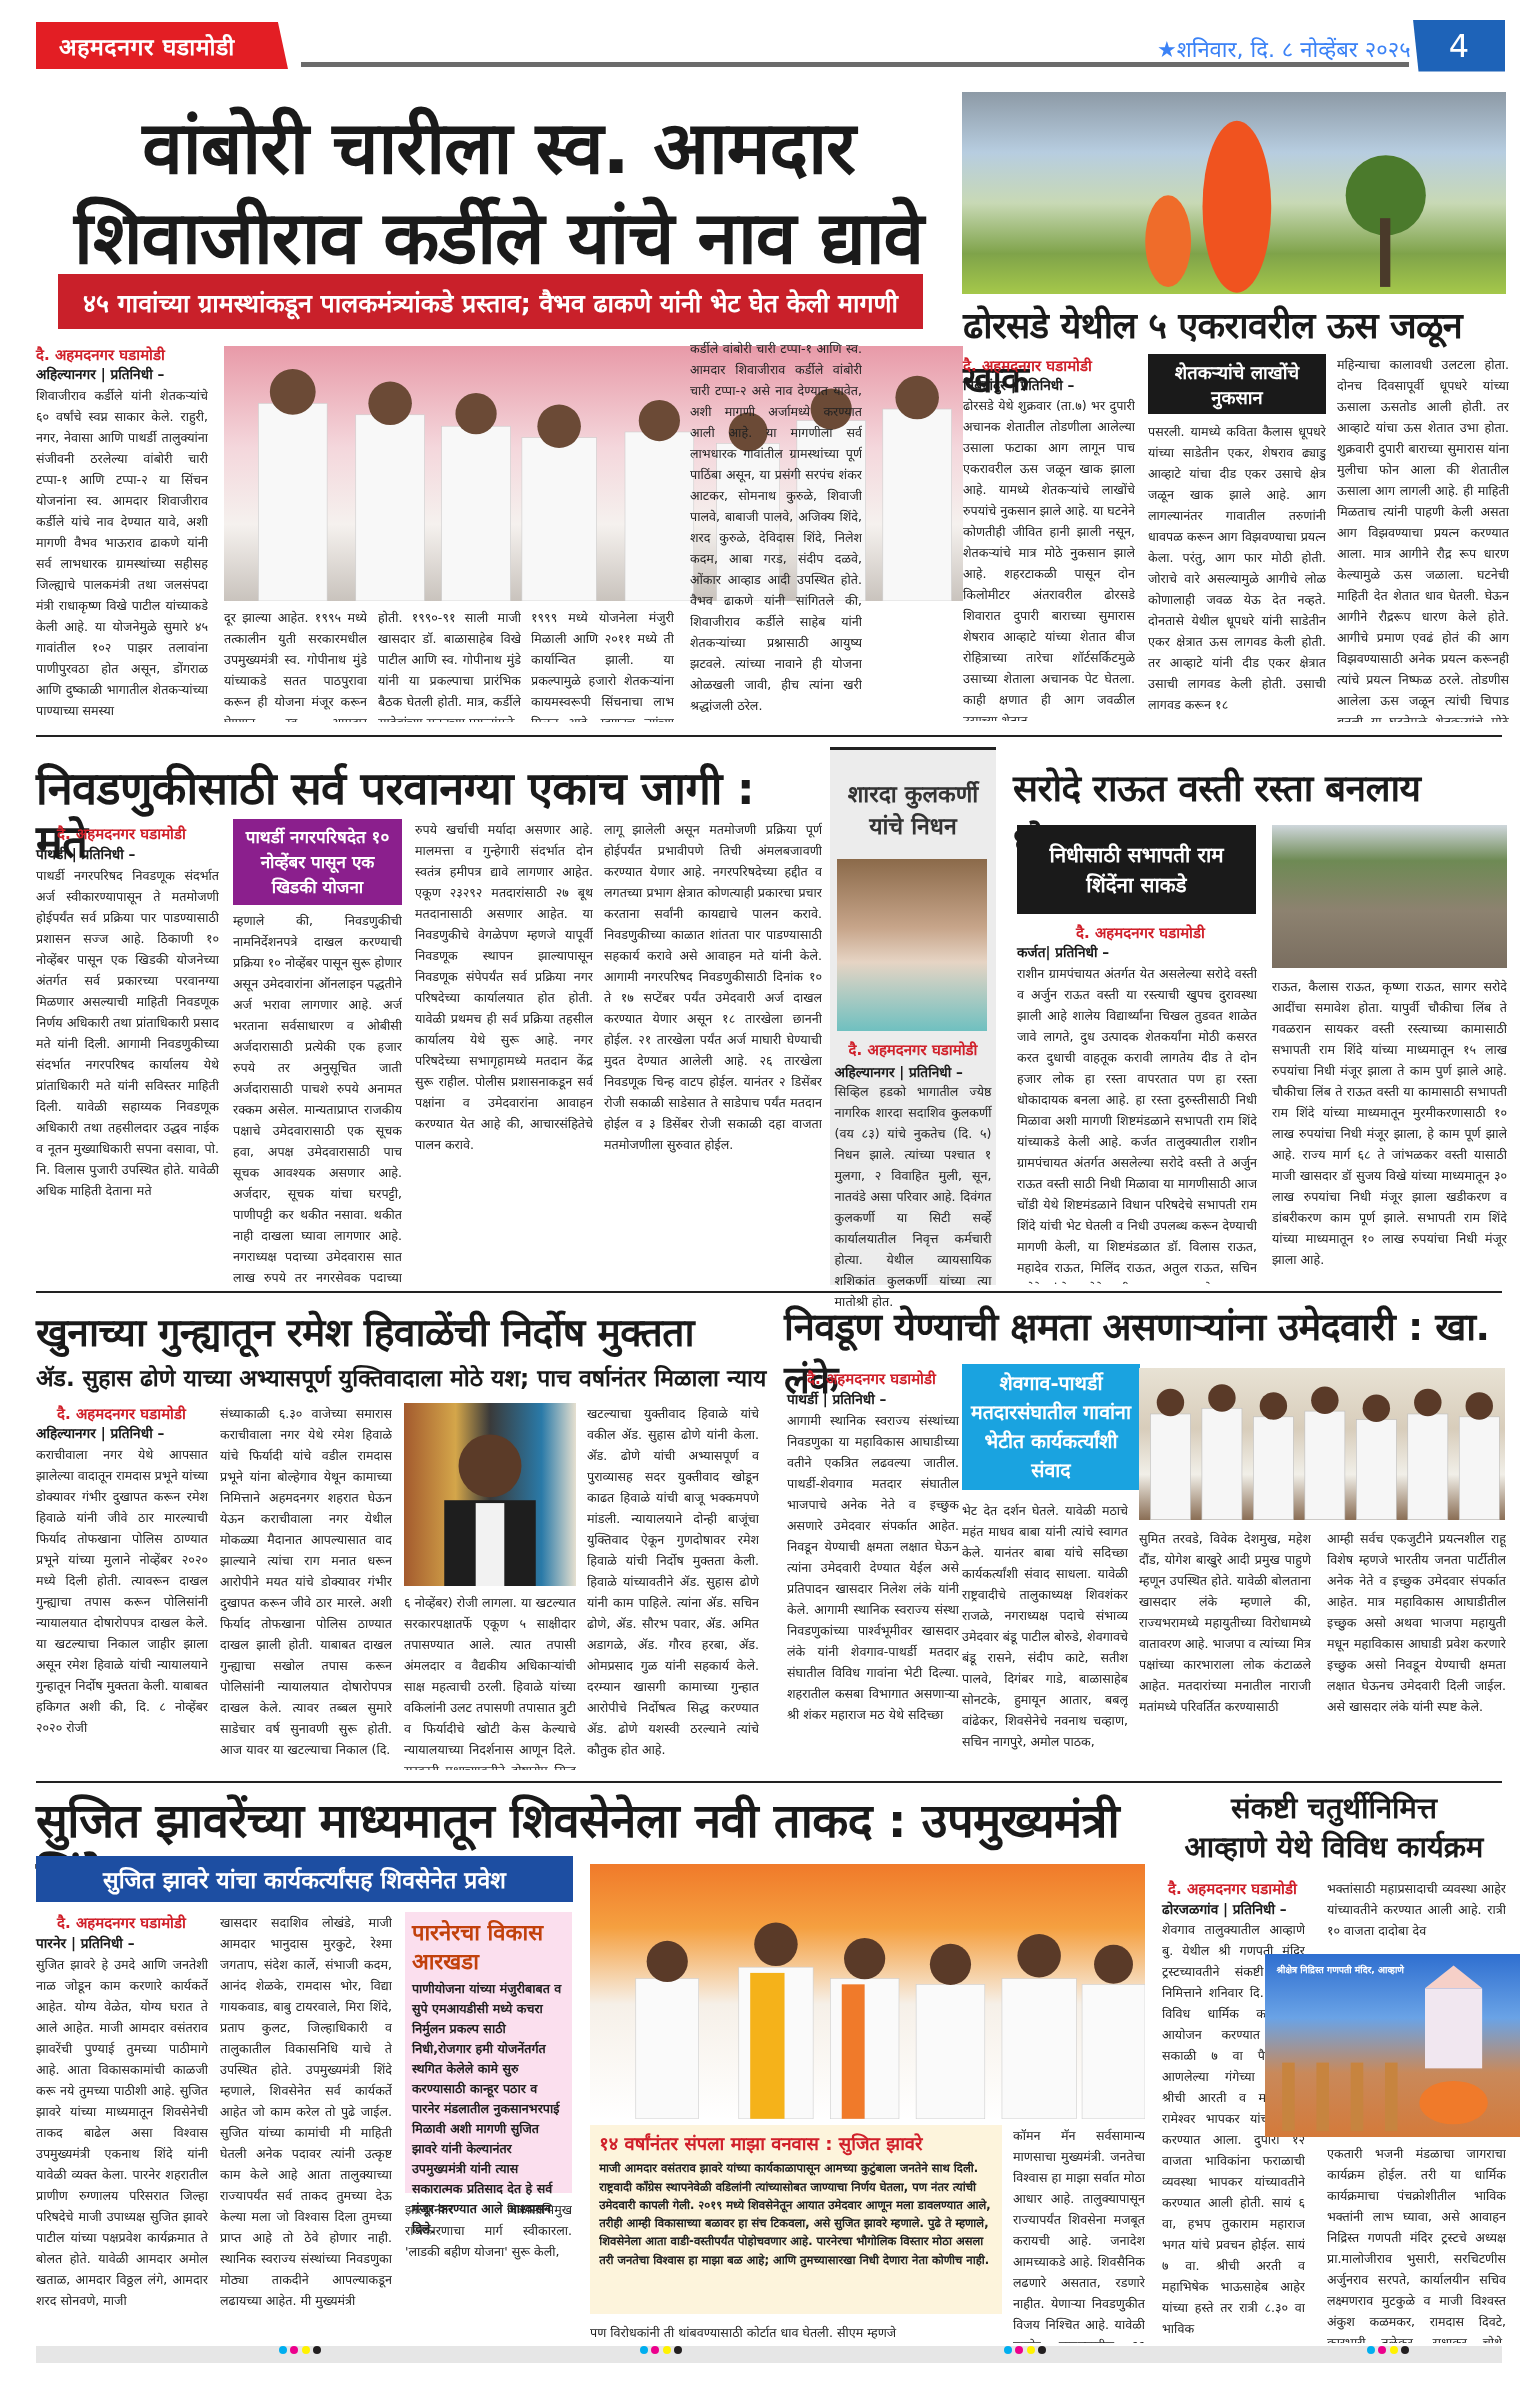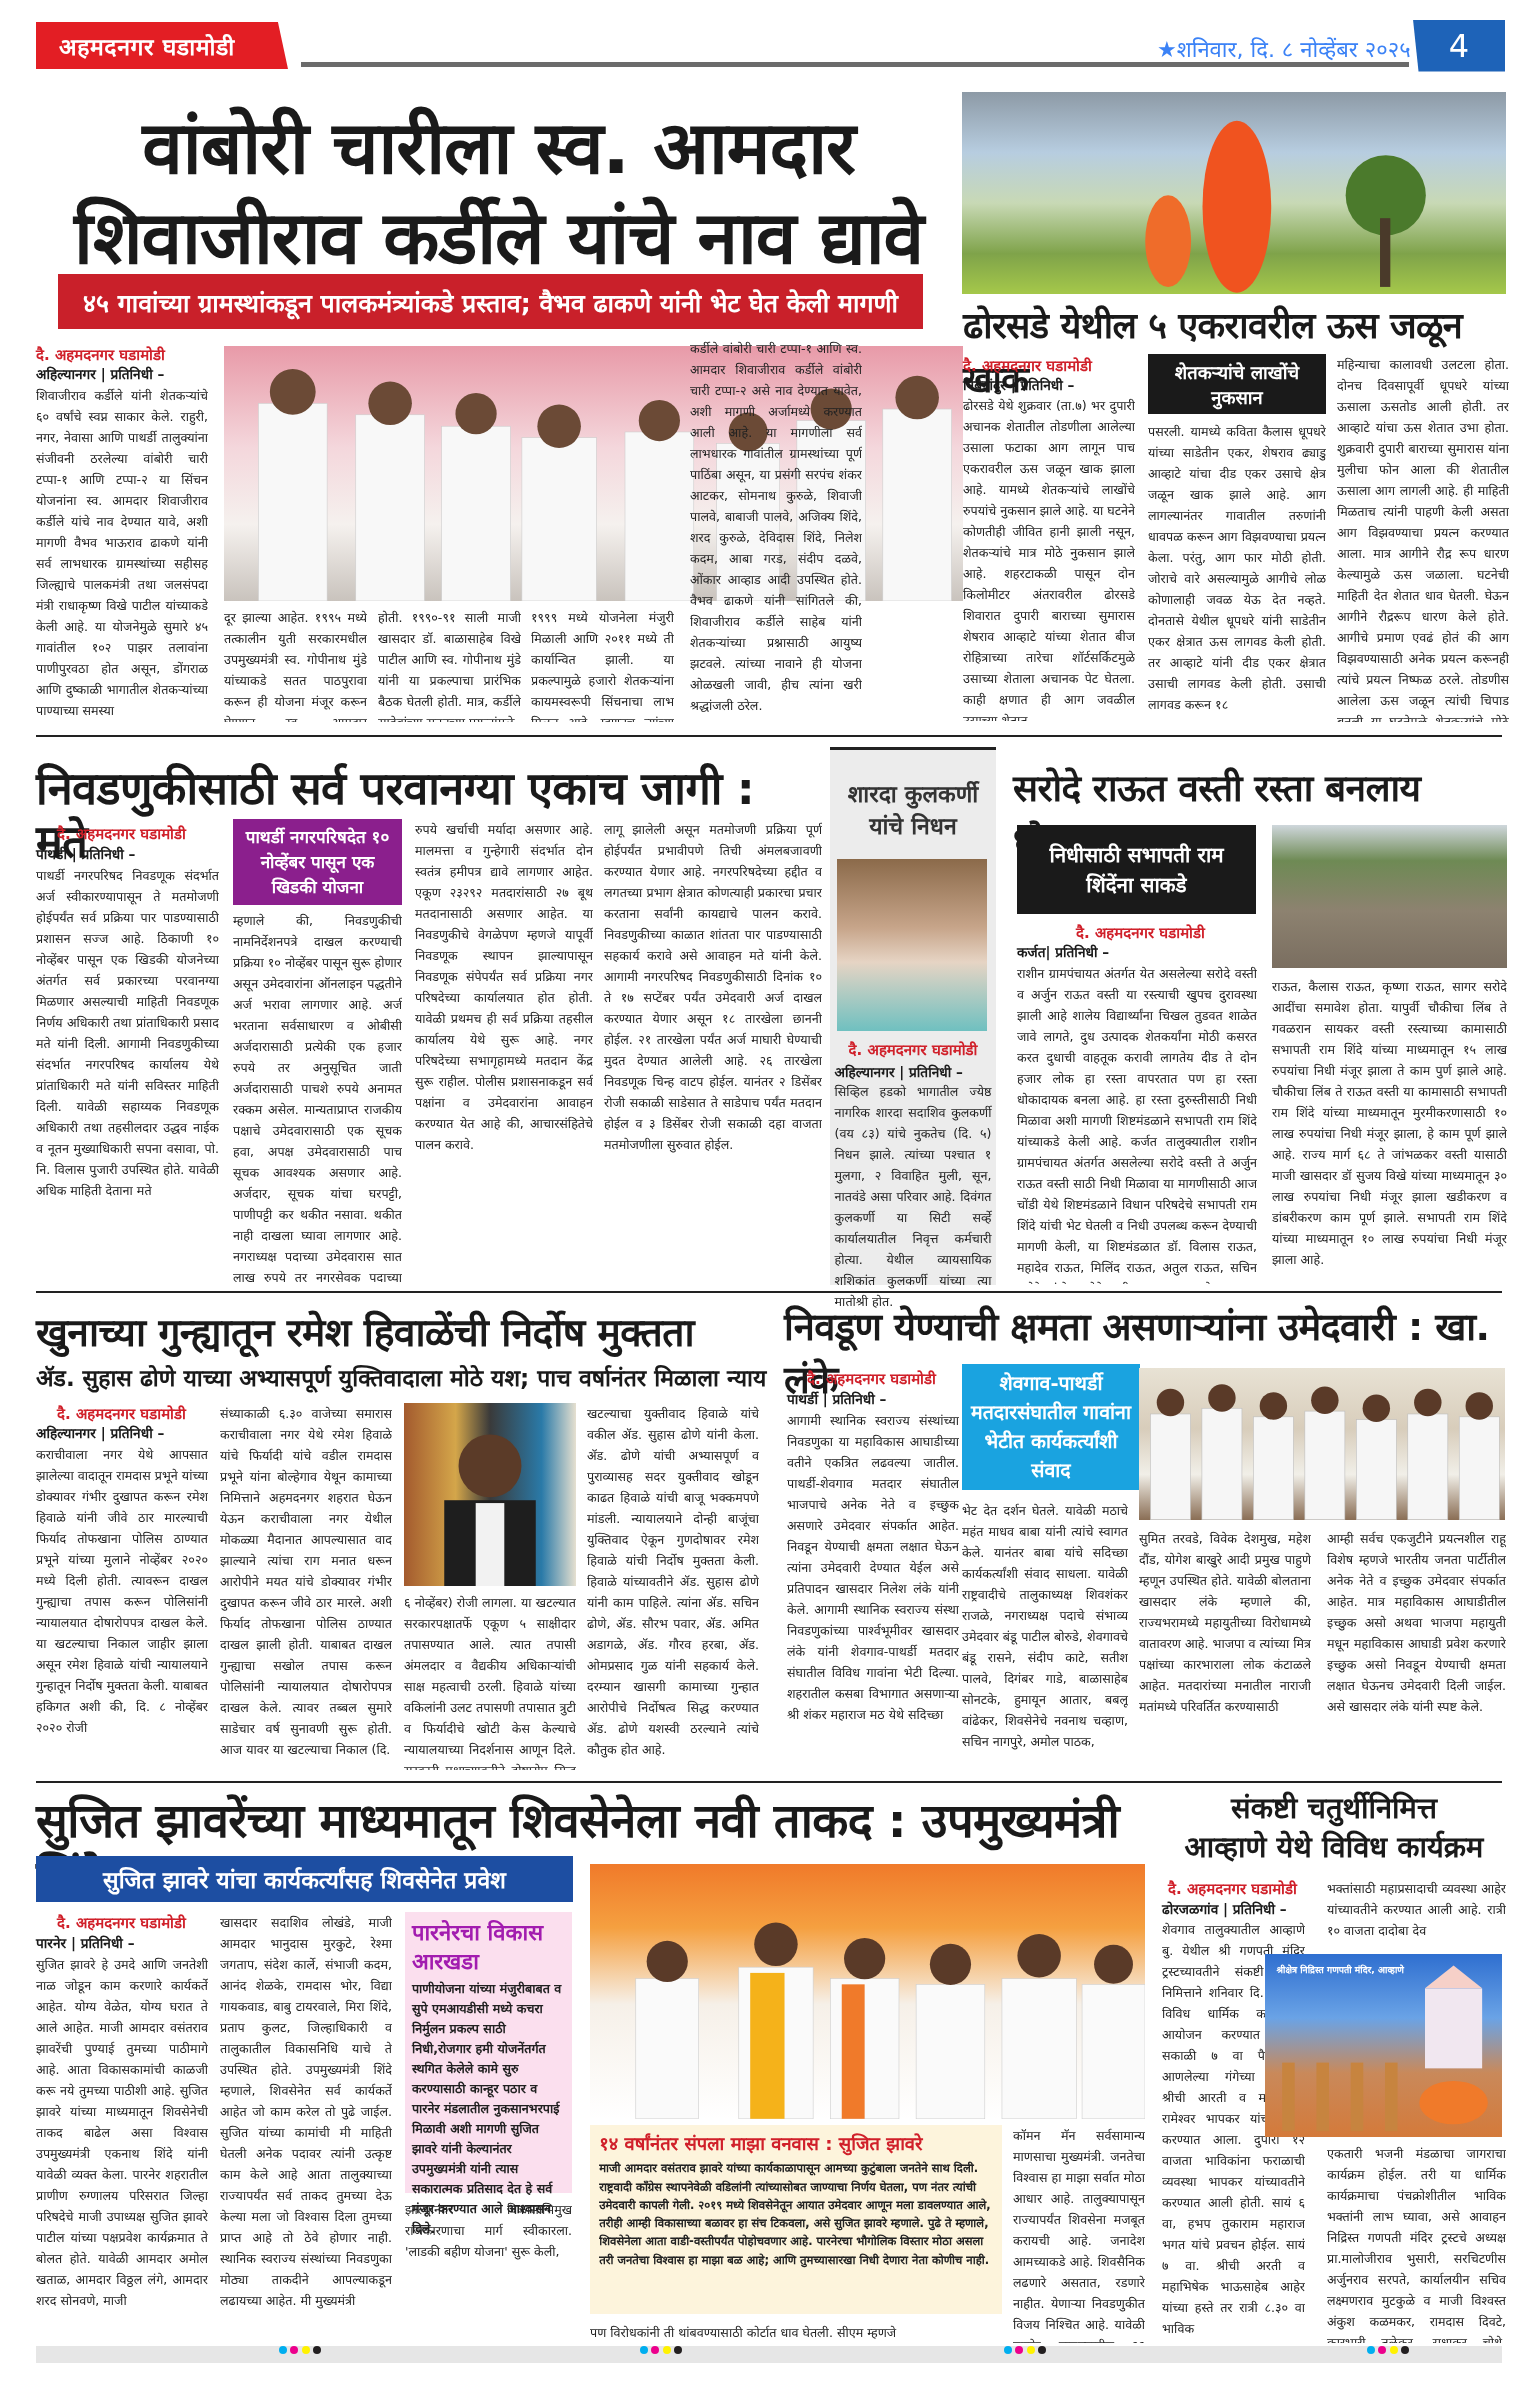--- a/index.html
+++ b/index.html
@@ -161,21 +161,21 @@
 
 <div class="abs hr" style="left:36px;top:1781px;width:1466px"></div>
 
 <div class="abs hl2" style="left:36px;top:1792px;width:1117px;font-size:47px;line-height:57px">सुजित झावरेंच्या माध्यमातून शिवसेनेला नवी ताकद : उपमुख्यमंत्री शिंदे</div>
 <div class="abs boxtitle" style="left:36px;top:1856px;width:537px;height:46px;background:#1d4ea2;font-size:23px">सुजित झावरे यांचा कार्यकर्त्यांसह शिवसेनेत प्रवेश</div>
 <div class="abs byline" style="left:57px;top:1912px">दै. अहमदनगर घडामोडी</div>
 <div class="abs place" style="left:36px;top:1933px">पारनेर | प्रतिनिधी –</div>
 <div class="abs body" style="left:36px;top:1954px;width:172px;height:389px;overflow:hidden">सुजित झावरे हे उमदे आणि जनतेशी नाळ जोडून काम करणारे कार्यकर्ते आहेत. योग्य वेळेत, योग्य घरात ते आले आहेत. माजी आमदार वसंतराव झावरेंची पुण्याई तुमच्या पाठीमागे आहे. आता विकासकामांची काळजी करू नये तुमच्या पाठीशी आहे. सुजित झावरे यांच्या माध्यमातून शिवसेनेची ताकद बाढेल असा विश्वास उपमुख्यमंत्री एकनाथ शिंदे यांनी यावेळी व्यक्त केला. पारनेर शहरातील प्राणीण रुग्णालय परिसरात जिल्हा परिषदेचे माजी उपाध्यक्ष सुजित झावरे पाटील यांच्या पक्षप्रवेश कार्यक्रमात ते बोलत होते. यावेळी आमदार अमोल खताळ, आमदार विठ्ठल लंगे, आमदार शरद सोनवणे, माजी</div>
 <div class="abs body" style="left:220px;top:1912px;width:172px;height:429px;overflow:hidden">खासदार सदाशिव लोखंडे, माजी आमदार भानुदास मुरकुटे, रेश्मा जगताप, संदेश कार्ले, संभाजी कदम, आनंद शेळके, रामदास भोर, विद्या गायकवाड, बाबु टायरवाले, मिरा शिंदे, प्रताप कुलट, जिल्हाधिकारी व तालुकातील विकासनिधि याचे ते उपस्थित होते. उपमुख्यमंत्री शिंदे म्हणाले, शिवसेनेत सर्व कार्यकर्ते आहेत जो काम करेल तो पुढे जाईल. सुजित यांच्या कामांची मी माहिती घेतली अनेक पदावर त्यांनी उत्कृष्ट काम केले आहे आता तालुक्याच्या राज्यापर्यंत सर्व ताकद तुमच्या देऊ केल्या मला जो विश्वास दिला तुमच्या प्राप्त आहे तो ठेवे होणार नाही. स्थानिक स्वराज्य संस्थांच्या निवडणुका मोठ्या ताकदीने आपल्याकडून लढायच्या आहेत. मी मुख्यमंत्री</div>
 <div class="abs" style="left:405px;top:1912px;width:167px;height:281px;background:#fbdfee;padding:5.7px 6.9px">
-  <div style="color:#a21caf;font-weight:bold;font-size:22px;line-height:29px">पारनेरचा विकास आरखडा</div>
+  <div style="color:#c2410c;font-weight:bold;font-size:22px;line-height:29px">पारनेरचा विकास आरखडा</div>
   <div style="font-weight:bold;font-size:12.6px;line-height:20px;color:#222;margin-top:3.4px">पाणीयोजना यांच्या मंजुरीबाबत व सुपे एमआयडीसी मध्ये कचरा निर्मुलन प्रकल्प साठी निधी,रोजगार हमी योजनेंतर्गत स्थगित केलेले कामे सुरु करण्यासाठी कान्हूर पठार व पारनेर मंडलातील नुकसानभरपाई मिळावी अशी मागणी सुजित झावरे यांनी केल्यानंतर उपमुख्यमंत्री यांनी त्यास सकारात्मक प्रतिसाद देत हे सर्व मंजूर करण्यात आले आश्वासन दिले.</div>
 </div>
 <div class="abs body" style="left:405px;top:2199px;width:167px;height:143px;overflow:hidden">झाल्यानंतर विकासाभिमुख राजकारणाचा मार्ग स्वीकारला. 'लाडकी बहीण योजना' सुरू केली,</div>
 <div class="abs photo" style="left:590px;top:1864px;width:555px;height:255px;background:linear-gradient(180deg,#f07a2a 0%,#f5a040 25%,#f6f0e8 55%,#ffffff 100%)">
   <svg width="555" height="255" viewBox="0 0 970 445">
       <g fill="#fafafa" stroke="#ccc">
         <rect x="80" y="200" width="110" height="245"></rect>
         <rect x="260" y="180" width="130" height="265"></rect>
         <rect x="420" y="200" width="120" height="245"></rect>
         <rect x="570" y="210" width="120" height="235"></rect>
@@ -202,21 +202,21 @@
 <div class="abs body" style="left:1013px;top:2125px;width:132px;height:218px;overflow:hidden">कॉमन मॅन सर्वसामान्य माणसाचा मुख्यमंत्री. जनतेचा विश्वास हा माझा सर्वात मोठा आधार आहे. तालुक्यापासून राज्यापर्यंत शिवसेना मजबूत करायची आहे. जनादेश आमच्याकडे आहे. शिवसैनिक लढणारे असतात, रडणारे नाहीत. येणाऱ्या निवडणुकीत विजय निश्चित आहे. यावेळी पारनेर तालुक्यातील २६ गावांच्या विद्यमान सरपंचांनी झावरे यांच्यासमवेत शिवसेनेत प्रवेश केला.</div>
 
 <div class="abs" style="left:1162px;top:1789px;width:344px;text-align:center;font-size:29px;font-weight:bold;line-height:39px">
   <div>संकष्टी चतुर्थीनिमित्त</div>
   <div>आव्हाणे येथे विविध कार्यक्रम</div>
 </div>
 <div class="abs byline" style="left:1168px;top:1878px">दै. अहमदनगर घडामोडी</div>
 <div class="abs place" style="left:1162px;top:1899px">ढोरजळगांव | प्रतिनिधी –</div>
 <div class="abs body" style="left:1162px;top:1919px;width:143px;height:424px;overflow:hidden">शेवगाव तालुक्यातील आव्हाणे बु. येथील श्री गणपती मंदिर ट्रस्टच्यावतीने संकष्टी चतुर्थी निमित्ताने शनिवार दि. ८ रोजी विविध धार्मिक कार्यक्रमाचे आयोजन करण्यात आले. सकाळी ७ वा पैठणवरून आणलेल्या गंगेच्या पाण्याने श्रीची आरती व महाभिषेक रामेश्वर भापकर यांच्या हस्ते करण्यात आला. दुपारी १२ वाजता भाविकांना फराळाची व्यवस्था भापकर यांच्यावतीने करण्यात आली होती. सायं ६ वा, हभप तुकाराम महाराज भगत यांचे प्रवचन होईल. सायं ७ वा. श्रीची अरती व महाभिषेक भाऊसाहेब आहेर यांच्या हस्ते तर रात्री ८.३० वा भाविक</div>
 <div class="abs body" style="left:1327px;top:1878px;width:179px;height:69px;overflow:hidden">भक्तांसाठी महाप्रसादाची व्यवस्था आहेर यांच्यावतीने करण्यात आली आहे. रात्री १० वाजता दादोबा देव</div>
-<div class="abs photo" style="left:1265px;top:1954px;width:237px;height:183px;background:linear-gradient(180deg,#2f6fd0 0%,#6aa3e6 35%,#c9895a 65%,#d47a3a 100%)">
+<div class="abs photo" style="left:1265px;top:1954px;width:255px;height:183px;background:linear-gradient(180deg,#2f6fd0 0%,#6aa3e6 35%,#c9895a 65%,#d47a3a 100%)">
   <div style="position:absolute;left:11.5px;top:9.2px;color:#fff;font-size:9.2px;font-weight:bold">श्रीक्षेत्र निद्रिस्त गणपती मंदिर, आव्हाणे</div>
   <svg width="240" height="183" viewBox="0 0 420 320">
       <rect x="280" y="60" width="100" height="140" fill="#f1e7f0"></rect>
       <polygon points="280,60 330,20 380,60" fill="#f6d0c8"></polygon>
       <ellipse cx="330" cy="260" rx="60" ry="38" fill="#f07a2a"></ellipse>
       <g fill="#c7843f">
         <rect x="30" y="190" width="22" height="120"></rect>
         <rect x="90" y="190" width="22" height="120"></rect>
         <rect x="150" y="190" width="22" height="120"></rect>
         <rect x="210" y="190" width="22" height="120"></rect>

